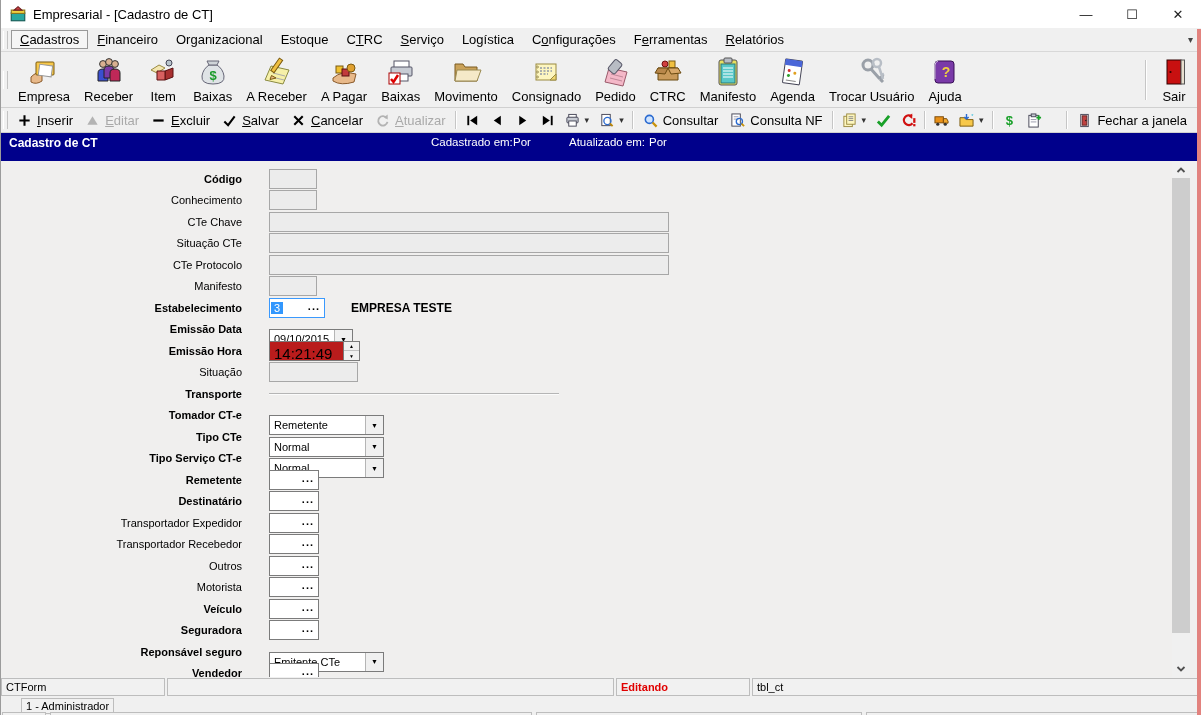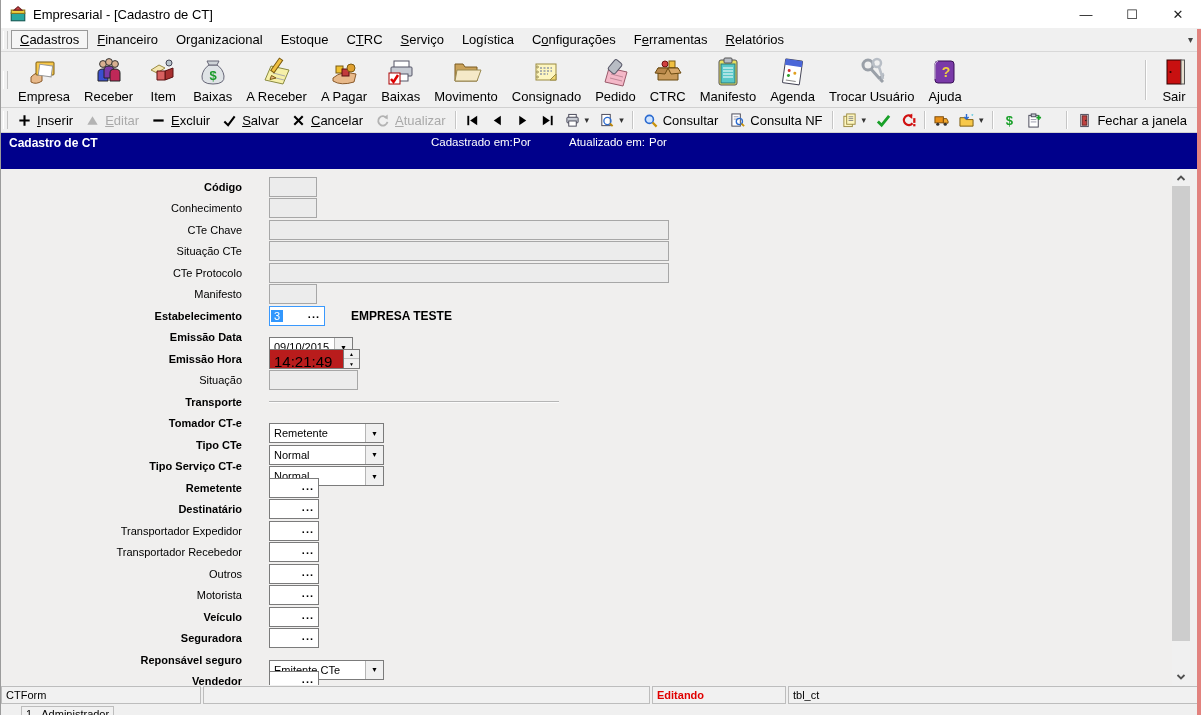--- a/index.html
+++ b/index.html
@@ -37,21 +37,21 @@
   .toolbar-edit{height:25px;background:#f0f0f0;display:flex;align-items:center;
                 border-bottom:1px solid #d0d0d0;box-sizing:border-box;font-size:13px;}
   .ebtn{display:flex;align-items:center;gap:5px;padding:0 6px;height:22px;color:#000;white-space:nowrap;}
   .ebtn.icononly{padding:0 5px;}
   .ebtn.disabled{color:#a9a9a9;}
   .ebtn svg{width:15px;height:15px;}
   .vsep2{width:1px;height:18px;background:#c6c6c6;border-right:1px solid #fff;margin:0 3px;}
   .caret{font-size:9px;color:#333;margin-left:0px;}
   .tb-right{margin-left:auto;display:flex;align-items:center;margin-right:8px;}
   
-  .caption{height:36px;background:#00008b;position:relative;color:#fff;}
+  .caption{height:28px;background:#00008b;position:relative;color:#fff;}
   .caption .cap-title{position:absolute;left:8px;top:3px;font-size:12px;font-weight:bold;}
   .cap-lbl{position:absolute;top:3px;font-size:11.5px;}
   
   .formarea{position:relative;height:516px;background:#f0efee;overflow:hidden;}
   .frow{display:flex;align-items:center;height:21.5px;}
   .frow:first-child{margin-top:7px;}
   .flabel{width:241px;text-align:right;font-size:11px;color:#000;flex:none;}
   .flabel.b{font-weight:bold;}
   .fctl{margin-left:27px;display:flex;align-items:center;}
   .ctl-text{height:18px;background:#ececec;border:1px solid #a7a7a7;}
@@ -76,21 +76,21 @@
   .fextra{margin-left:26px;font-size:12px;font-weight:bold;color:#000;white-space:nowrap;}
   
   .vscroll{position:absolute;top:0;right:11px;width:18px;height:516px;background:#f0f0f0;}
   .varrow{position:absolute;left:0;width:18px;height:17px;display:flex;align-items:center;justify-content:center;}
   .varrow.up{top:0;} .varrow.down{bottom:0;}
   .vthumb{position:absolute;left:0;width:18px;top:17px;height:455px;background:#cdcdcd;}
   
   .status1{height:19px;background:#f0f0f0;display:flex;gap:2px;padding-top:1px;box-sizing:border-box;}
   .panel{border:1px solid #bdbdbd;background:#f1f1f1;font-size:11px;color:#000;
          padding:2px 4px;box-sizing:border-box;white-space:nowrap;overflow:hidden;}
-  .p-form{width:200px;} .p-gap{width:447px;} .p-mode{width:134px;color:#e00000;font-weight:bold;} .p-table{flex:1;}
+  .p-form{width:164px;} .p-gap{width:447px;} .p-mode{width:134px;color:#e00000;font-weight:bold;} .p-table{flex:1;}
   .status2{height:16px;background:#f0f0f0;box-sizing:border-box;padding-left:20px;}
   .status2 .panel{width:100%;height:16px;padding:1px 4px;}
   .status3{height:12px;background:#f0f0f0;display:flex;gap:4px;overflow:hidden;padding-left:1px;}
   .status3 .panel{height:24px;padding-top:9px;font-size:11px;color:#222;}
   .p3-a{width:44px;} .p3-b{width:482px;} .p3-c{width:326px;} .p3-d{flex:1;}
   
   .red-stripe{position:absolute;top:29px;right:0;width:4px;height:686px;background:#e2827e;z-index:60;}
 </style>
 </head>
 <body>

